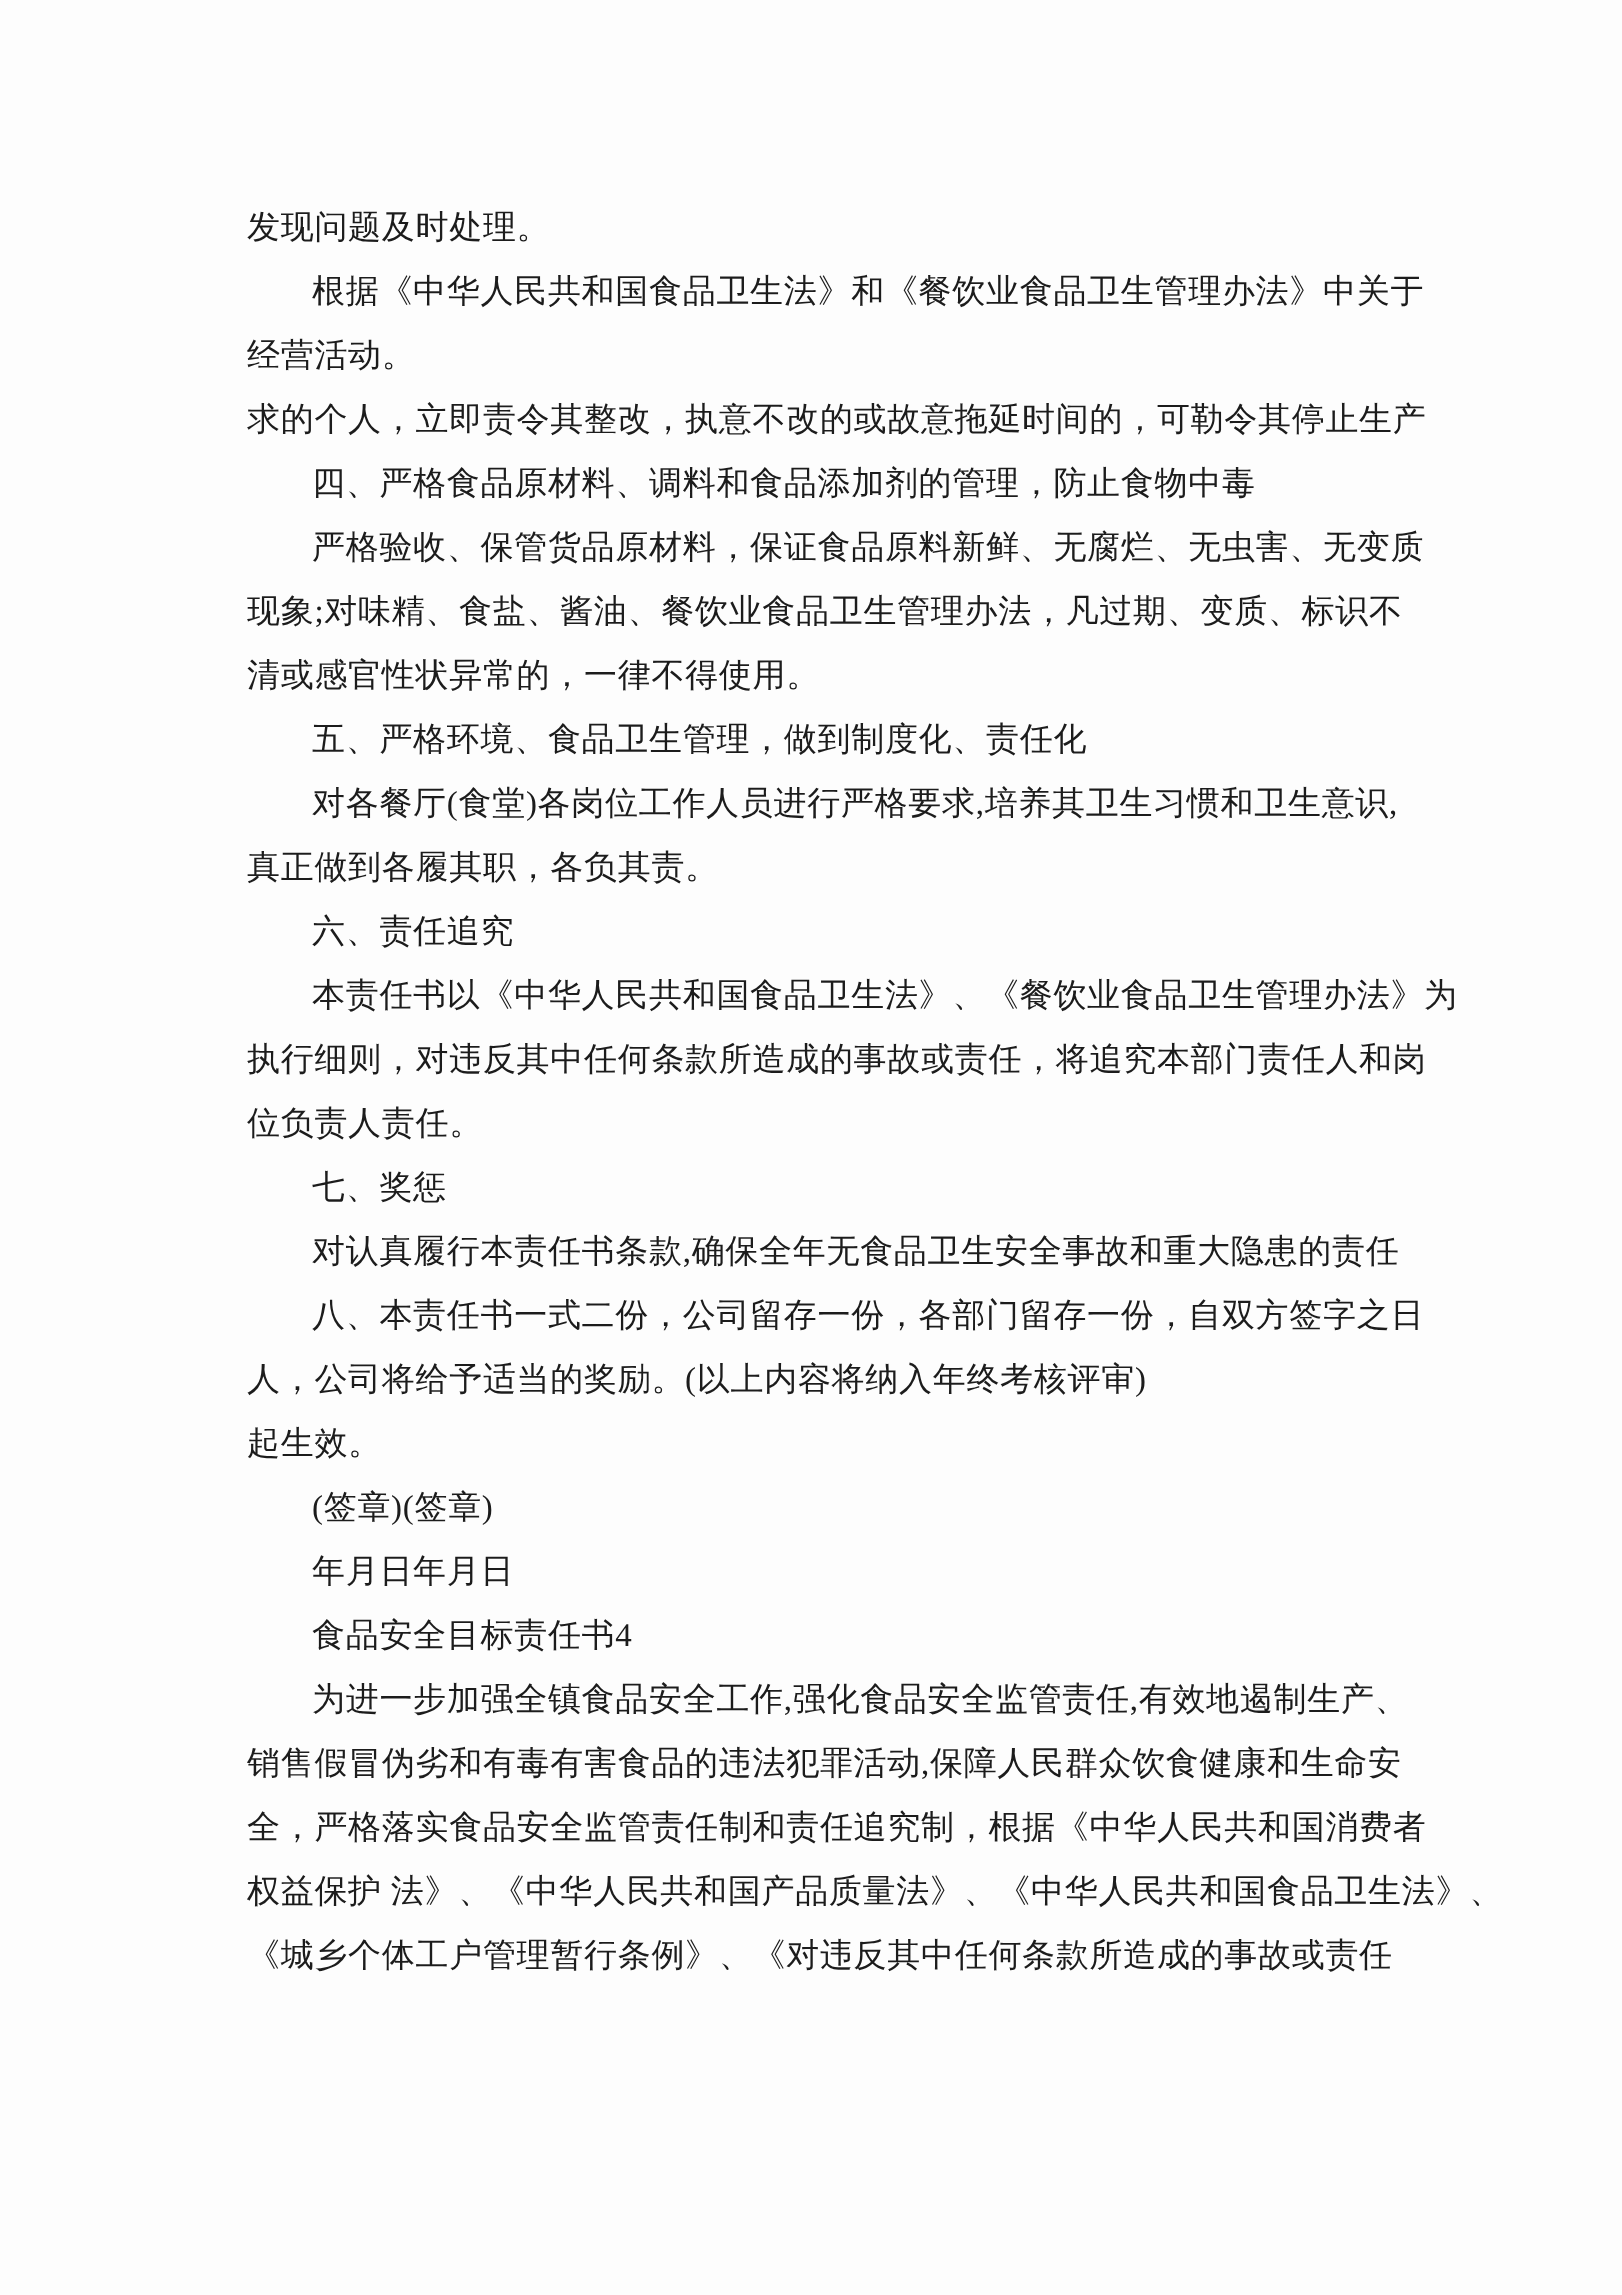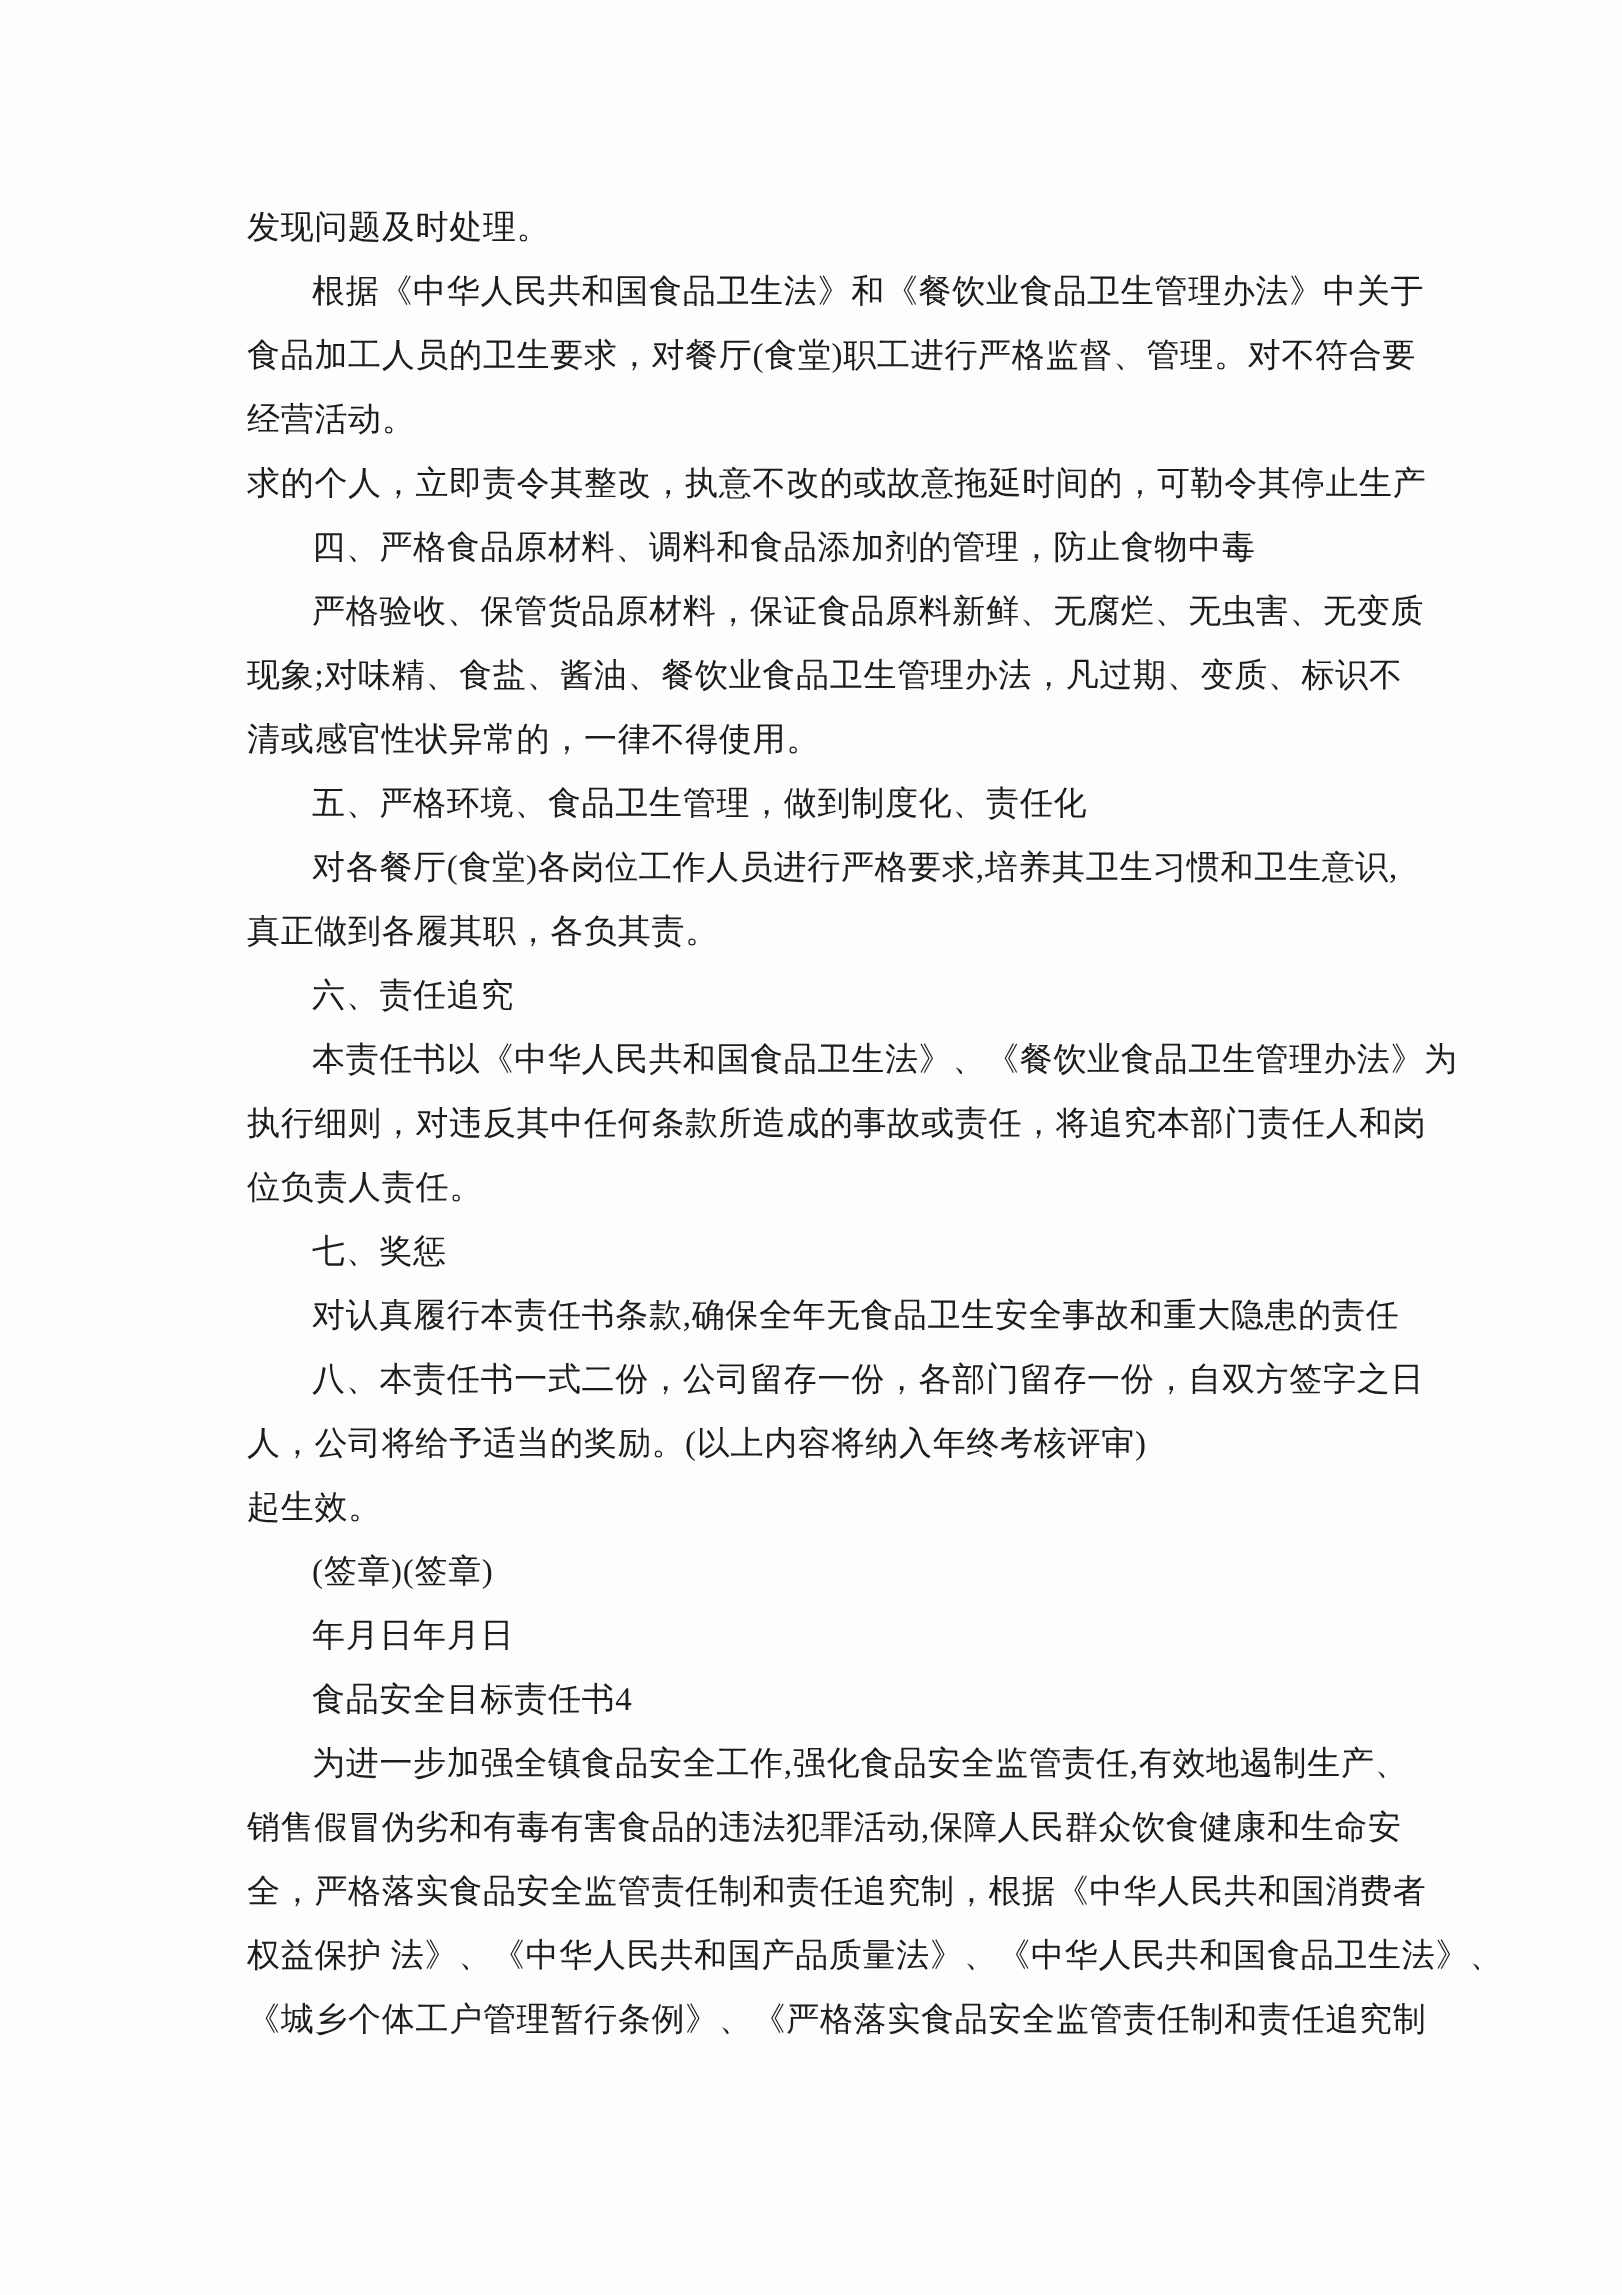--- a/index.html
+++ b/index.html
@@ -34,21 +34,20 @@
     padding-left: 65px;
   }
 </style>
 </head>
 <body>
 
 <div class="page">
   <div class="doc-body">
       <div class="line">发现问题及时处理。</div>
       <div class="line indent">根据《中华人民共和国食品卫生法》和《餐饮业食品卫生管理办法》中关于</div>
-      <div class="line">食品加工人员的卫生要求，对餐厅(食堂)职工进行严格监督、管理。对不符合要</div>
       <div class="line">经营活动。</div>
       <div class="line">求的个人，立即责令其整改，执意不改的或故意拖延时间的，可勒令其停止生产</div>
       <div class="line indent">四、严格食品原材料、调料和食品添加剂的管理，防止食物中毒</div>
       <div class="line indent">严格验收、保管货品原材料，保证食品原料新鲜、无腐烂、无虫害、无变质</div>
       <div class="line">现象;对味精、食盐、酱油、餐饮业食品卫生管理办法，凡过期、变质、标识不</div>
       <div class="line">清或感官性状异常的，一律不得使用。</div>
       <div class="line indent">五、严格环境、食品卫生管理，做到制度化、责任化</div>
       <div class="line indent">对各餐厅(食堂)各岗位工作人员进行严格要求,培养其卫生习惯和卫生意识,</div>
       <div class="line">真正做到各履其职，各负其责。</div>
       <div class="line indent">六、责任追究</div>
@@ -60,16 +59,16 @@
       <div class="line indent">八、本责任书一式二份，公司留存一份，各部门留存一份，自双方签字之日</div>
       <div class="line">人，公司将给予适当的奖励。(以上内容将纳入年终考核评审)</div>
       <div class="line">起生效。</div>
       <div class="line indent">(签章)(签章)</div>
       <div class="line indent">年月日年月日</div>
       <div class="line indent">食品安全目标责任书4</div>
       <div class="line indent">为进一步加强全镇食品安全工作,强化食品安全监管责任,有效地遏制生产、</div>
       <div class="line">销售假冒伪劣和有毒有害食品的违法犯罪活动,保障人民群众饮食健康和生命安</div>
       <div class="line">全，严格落实食品安全监管责任制和责任追究制，根据《中华人民共和国消费者</div>
       <div class="line">权益保护 法》、《中华人民共和国产品质量法》、《中华人民共和国食品卫生法》、</div>
-      <div class="line">《城乡个体工户管理暂行条例》、《严格落实食品安全监管责任制和责任追究制</div>
+      <div class="line">《城乡个体工户管理暂行条例》、《对违反其中任何条款所造成的事故或责任</div>
     </div>
 </div>
 
 
 </body></html>

